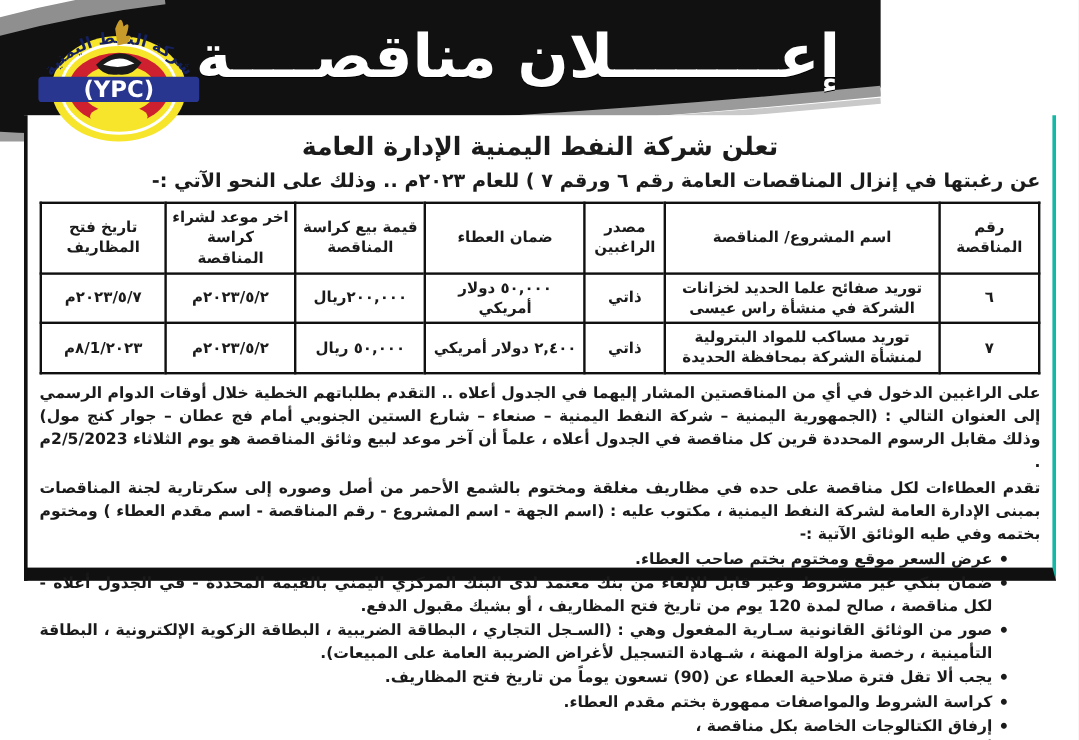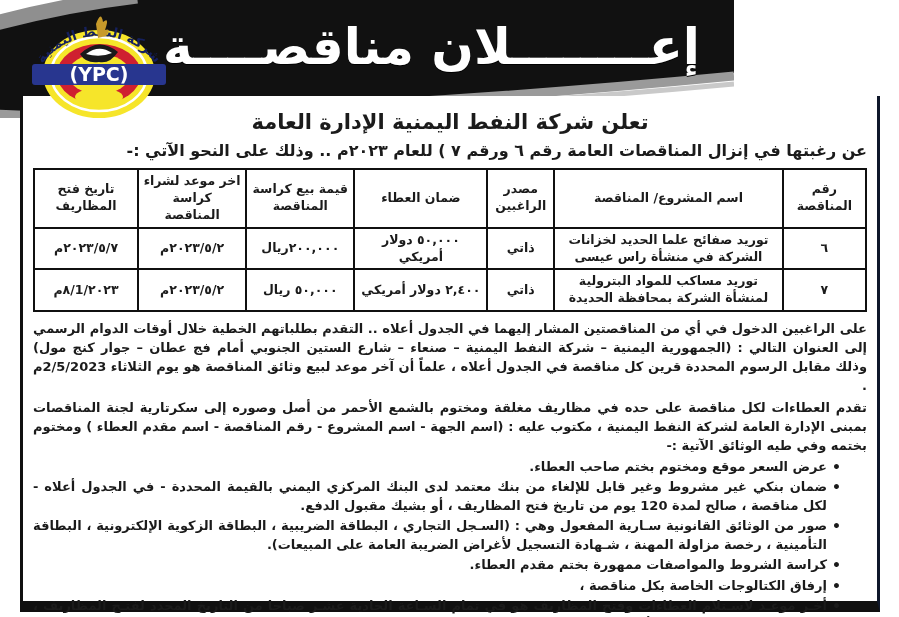--- a/index.html
+++ b/index.html
@@ -14,23 +14,23 @@
   .masthead svg { display:block; }
   .masthead-title {
     position:absolute; top:18px; right:34px; z-index:2;
     color:#fff; font-size:50px; font-weight:bold; letter-spacing:-1px;
     text-shadow:0 1px 0 #000; white-space:nowrap;
   }
   
   .logo { position:absolute; top:2px; right:auto; left:20px; width:158px; height:118px; z-index:5; }
   
   .doc {
-    position:absolute; top:96px; left:20px; width:860px; height:516px;
+    position:absolute; top:96px; left:20px; width:860px; height:388px;
     background:#fff;
-    border-left:3px solid #101010; border-right:3px solid #0f172a; border-bottom:11px solid #101010;
+    border-left:3px solid #101010; border-right:3px solid #14b8a6; border-bottom:11px solid #101010;
     padding:4px 10px 0 10px; z-index:2;
     color:#1b1b1b;
   }
   .title1 { text-align:center; font-size:21px; font-weight:bold; margin-top:10px; }
   .title2 { text-align:right; font-size:16px; font-weight:bold; margin-top:7px; }
   
   table.tender {
     width:100%; border-collapse:collapse; margin-top:8px;
     font-size:12.5px; font-weight:bold; table-layout:fixed;
   }
@@ -150,20 +150,21 @@
       </tbody>
     </table>
 
     <div class="bodytext">
       <p>على الراغبين الدخول في أي من المناقصتين المشار إليهما في الجدول أعلاه .. التقدم بطلباتهم الخطية خلال أوقات الدوام الرسمي إلى العنوان التالي : (الجمهورية اليمنية – شركة النفط اليمنية – صنعاء – شارع الستين الجنوبي أمام فج عطان – جوار كنج مول) وذلك مقابل الرسوم المحددة قرين كل مناقصة في الجدول أعلاه ، علماً أن آخر موعد لبيع وثائق المناقصة هو يوم الثلاثاء 2/5/2023م .</p>
       <p>تقدم العطاءات لكل مناقصة على حده في مظاريف مغلقة ومختوم بالشمع الأحمر من أصل وصوره إلى سكرتارية لجنة المناقصات بمبنى الإدارة العامة لشركة النفط اليمنية ، مكتوب عليه : (اسم الجهة - اسم المشروع - رقم المناقصة - اسم مقدم العطاء ) ومختوم بختمه وفي طيه الوثائق الآتية :-</p>
       <ul class="conds">
         <li>عرض السعر موقع ومختوم بختم صاحب العطاء.</li>
         <li>ضمان بنكي غير مشروط وغير قابل للإلغاء من بنك معتمد لدى البنك المركزي اليمني بالقيمة المحددة - في الجدول أعلاه - لكل مناقصة ، صالح لمدة 120 يوم من تاريخ فتح المظاريف ، أو بشيك مقبول الدفع.</li>
         <li>صور من الوثائق القانونية سـارية المفعول وهي : (السـجل التجاري ، البطاقة الضريبية ، البطاقة الزكوية الإلكترونية ، البطاقة التأمينية ، رخصة مزاولة المهنة ، شـهادة التسجيل لأغراض الضريبة العامة على المبيعات).</li>
+        <li>يجب ألا تقل فترة صلاحية العطاء عن (90) تسعون يوماً من تاريخ فتح المظاريف.</li>
         <li>كراسة الشروط والمواصفات ممهورة بختم مقدم العطاء.</li>
         <li>إرفاق الكتالوجات الخاصة بكل مناقصة ،</li>
         <li>أخـر موعـد لاسـتلام العطاءات وفتح المظاريف هو في تمام السـاعة الحادية عشـر صباحا من التاريخ المحدد لفتـح المظاريف ، (اليوم المحدد في الجـدول أعلاه قرين كل مناقصة) ، ولن تقبل العطاءات التي ترد بعد هذا الموعد وسيتم إعادة المظاريف مغلقة بحالتها.</li>
 
       </ul>
     </div>
 
   </div>
 </div>
 

